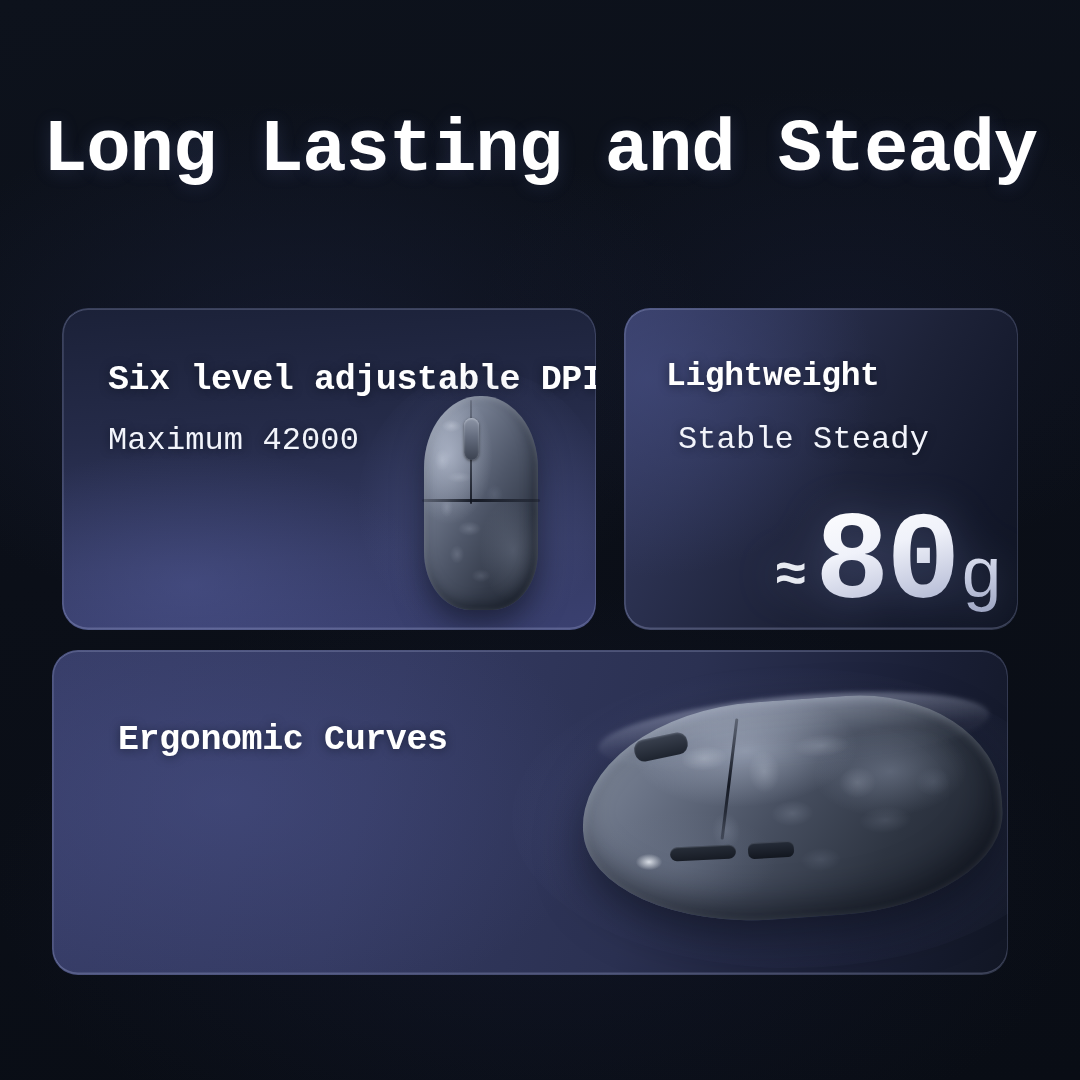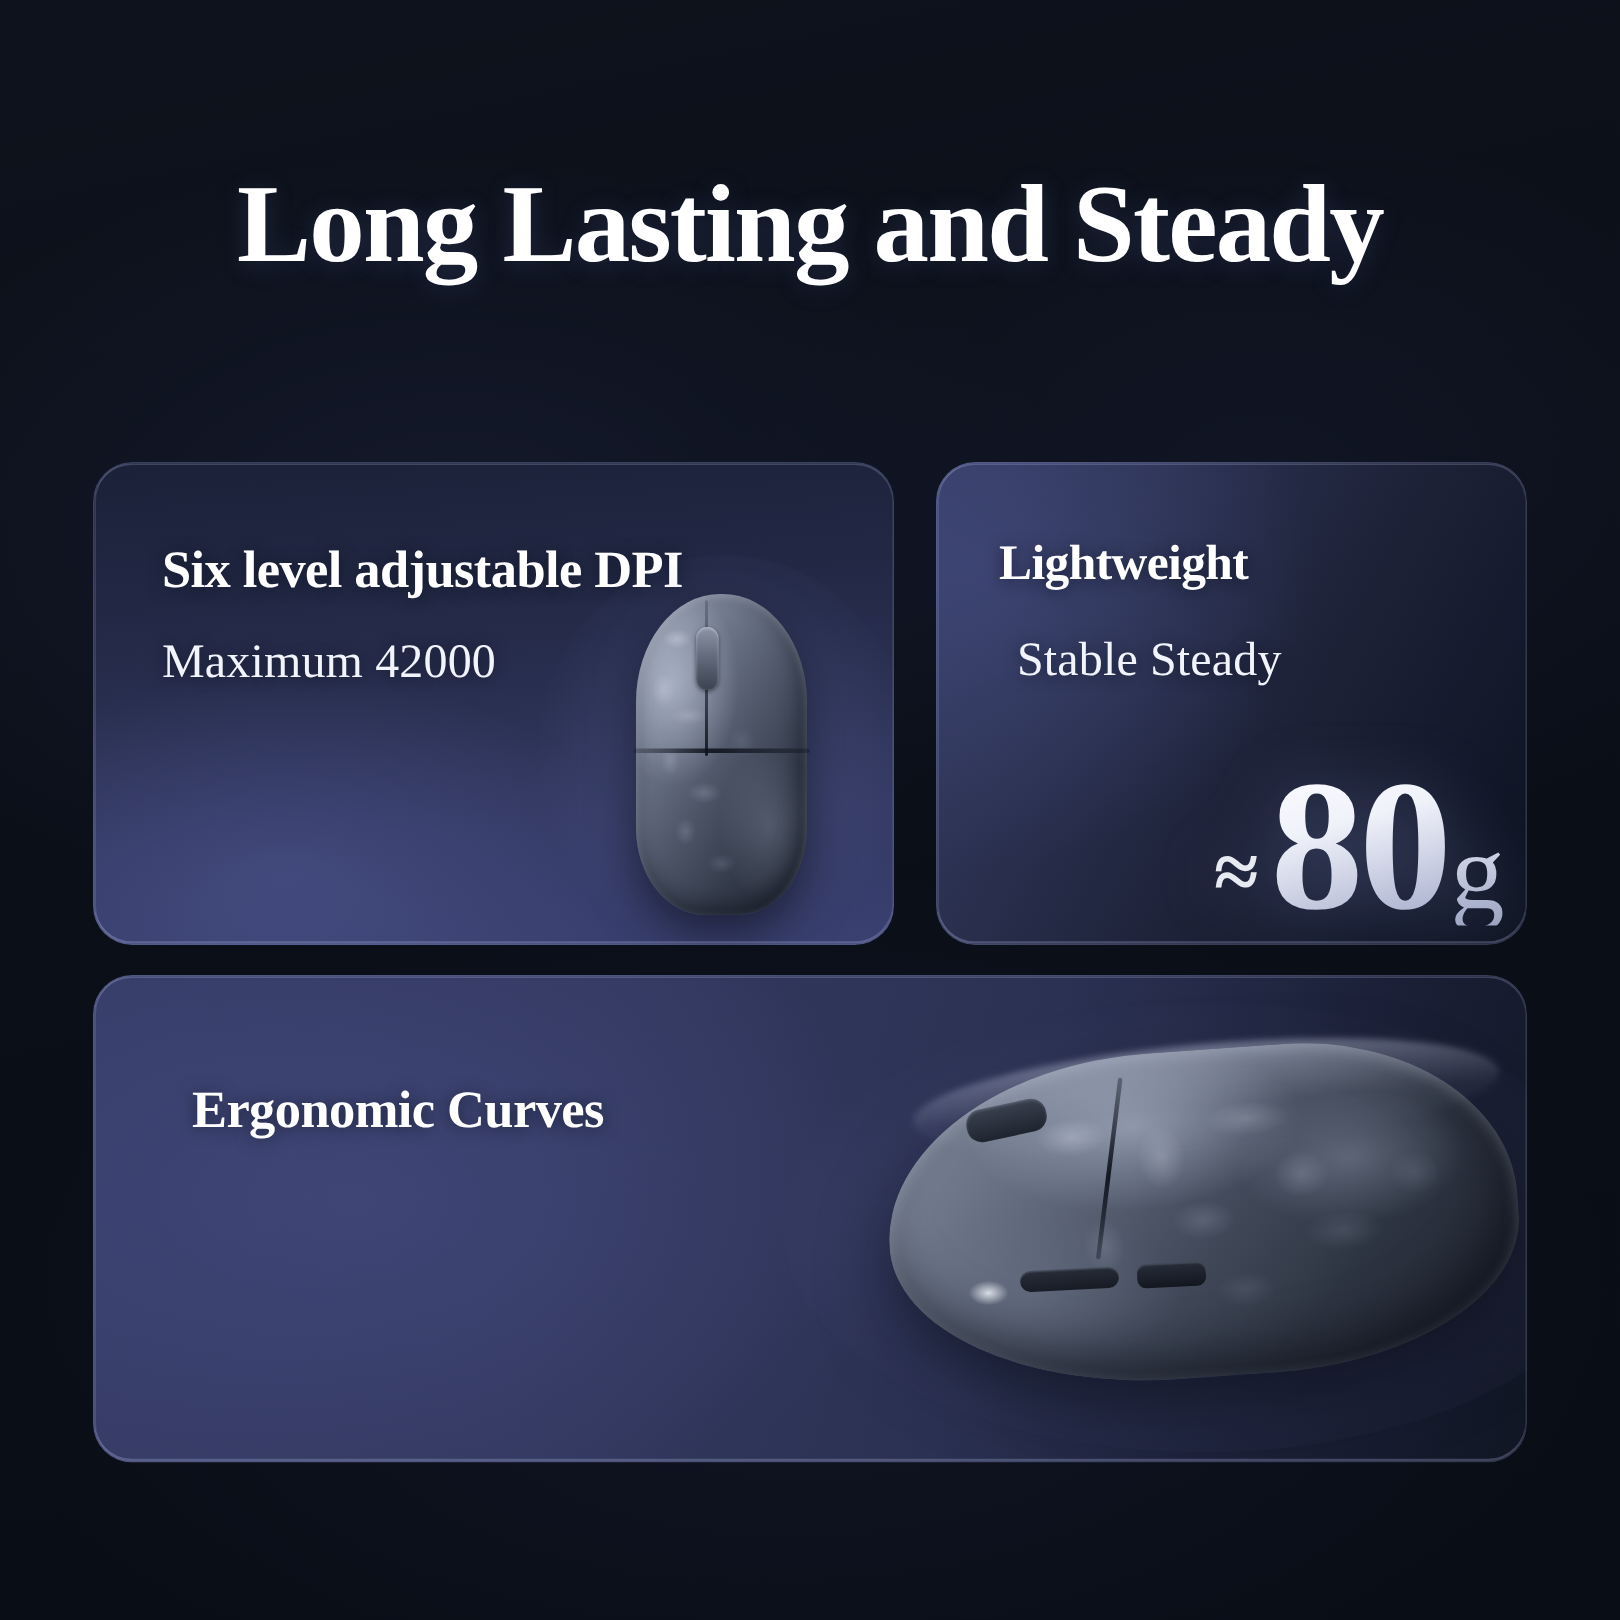--- a/index.html
+++ b/index.html
@@ -13,21 +13,21 @@
 
   #page {
     position: relative;
     width: 1080px;
     height: 1080px;
     background:
       radial-gradient(ellipse 600px 380px at 28% 34%, rgba(42,50,92,0.30) 0%, rgba(11,15,24,0) 70%),
       radial-gradient(ellipse 520px 340px at 78% 30%, rgba(34,41,78,0.24) 0%, rgba(11,15,24,0) 70%),
       radial-gradient(ellipse 760px 420px at 50% 82%, rgba(38,45,86,0.22) 0%, rgba(11,15,24,0) 72%),
       linear-gradient(168deg, #0d121c 0%, #0b0f18 45%, #090d15 100%);
-    font-family: Liberation Serif, serif;
+    font-family: Liberation Mono, monospace;
     -webkit-font-smoothing: antialiased;
   }
 
   
   #headline {
     position: absolute;
     top: 108px;
     left: 0;
     width: 1080px;
     text-align: center;
@@ -73,21 +73,21 @@
   #card-weight {
     left: 624px; top: 308px;
     width: 394px; height: 322px;
     background:
       radial-gradient(ellipse 300px 260px at 6% 22%, rgba(70,79,133,0.55) 0%, rgba(70,79,133,0) 76%),
       linear-gradient(118deg, #363c63 0%, #2c3252 26%, #1d2238 58%, #13182a 82%, #0f1422 100%);
   }
 
   
   #card-ergo {
-    left: 62px; top: 650px;
+    left: 52px; top: 650px;
     width: 956px; height: 325px;
     background:
       radial-gradient(ellipse 520px 300px at 18% 46%, rgba(78,86,145,0.42) 0%, rgba(78,86,145,0) 74%),
       linear-gradient(106deg, #363c66 0%, #333960 34%, #2b3152 62%, #1a1f36 84%, #111624 100%);
   }
 
   
   .card-title {
     position: absolute;
     font-weight: 700;

